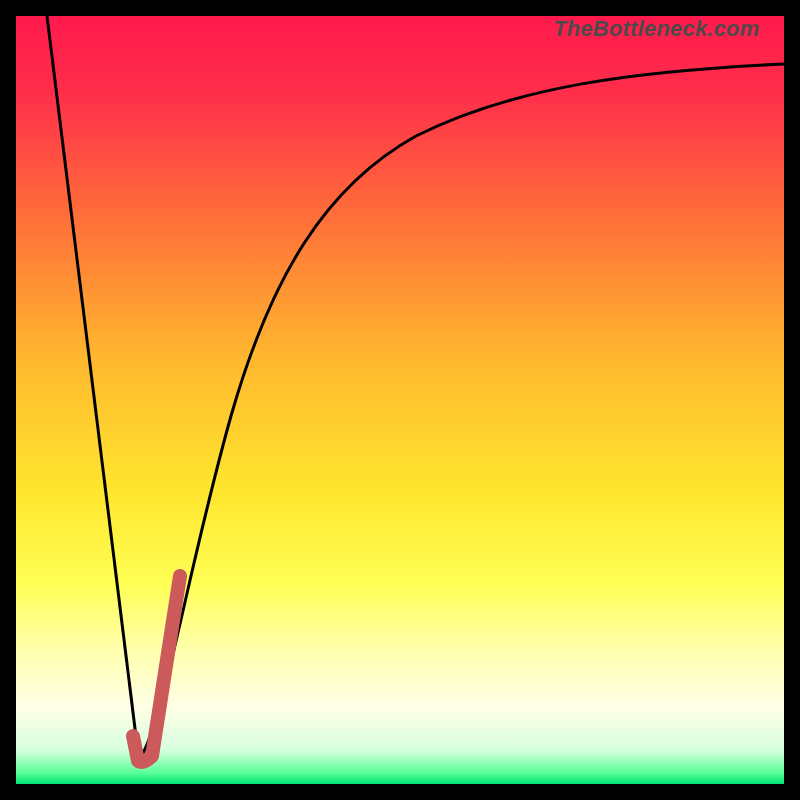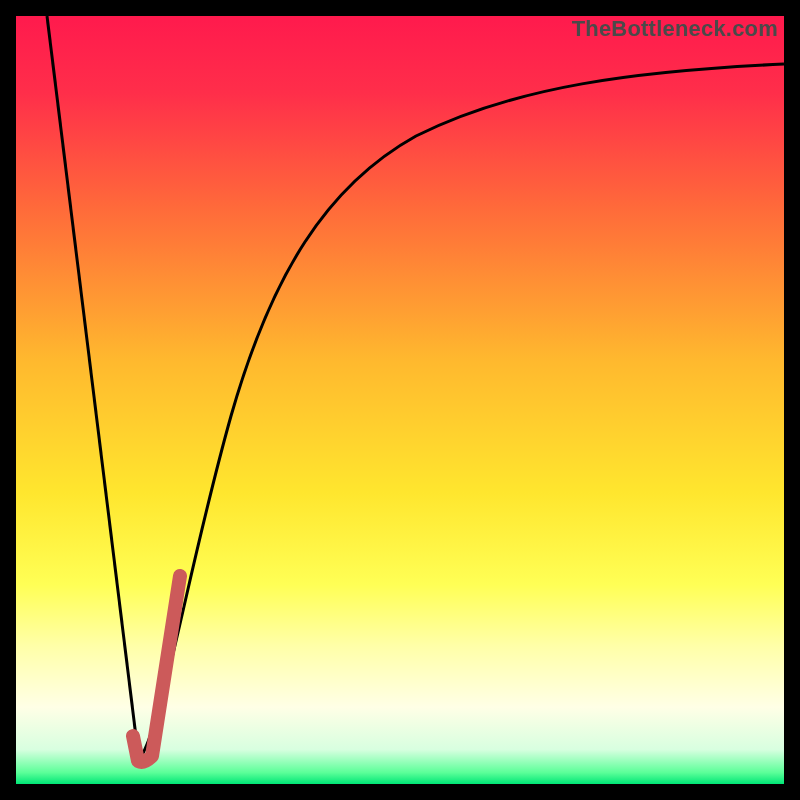--- a/index.html
+++ b/index.html
@@ -27,27 +27,28 @@
     position: absolute;
     inset: 0;
   }
   .curves {
     position: absolute;
     inset: 0;
   }
   .watermark {
     position: absolute;
     top: 0;
-    right: 6px;
+    right: 24px;
     font-family: Arial, Helvetica, sans-serif;
     font-size: 22px;
     font-weight: 600;
     color: #4a4a4a;
     letter-spacing: 0.2px;
     user-select: none;
+    font-style: italic;
   }
 </style>
 </head>
 <body>
 
 <div class="frame">
   <div class="plot">
 
     <svg class="gradient" viewBox="0 0 768 768" preserveAspectRatio="none">
       <defs>

